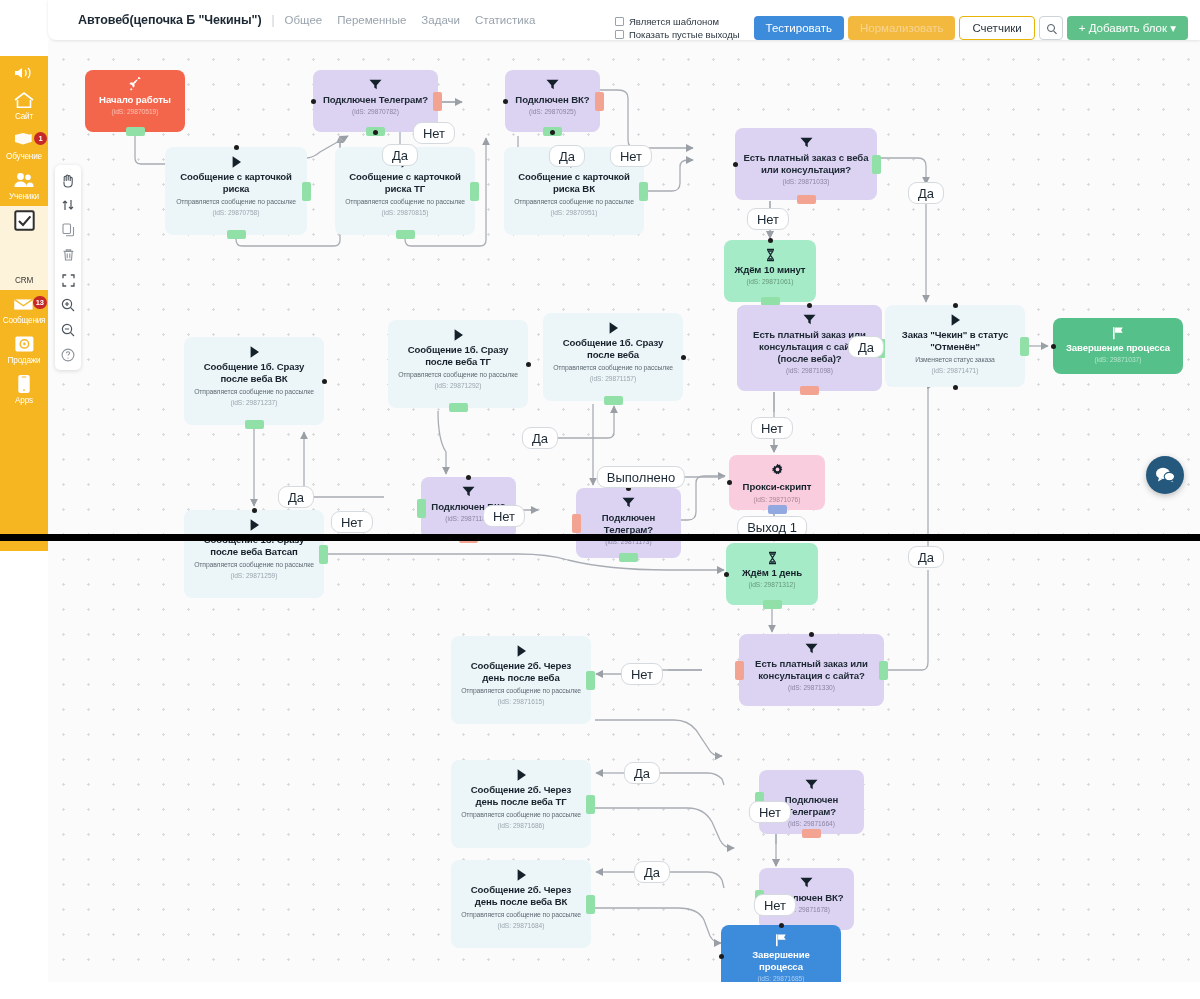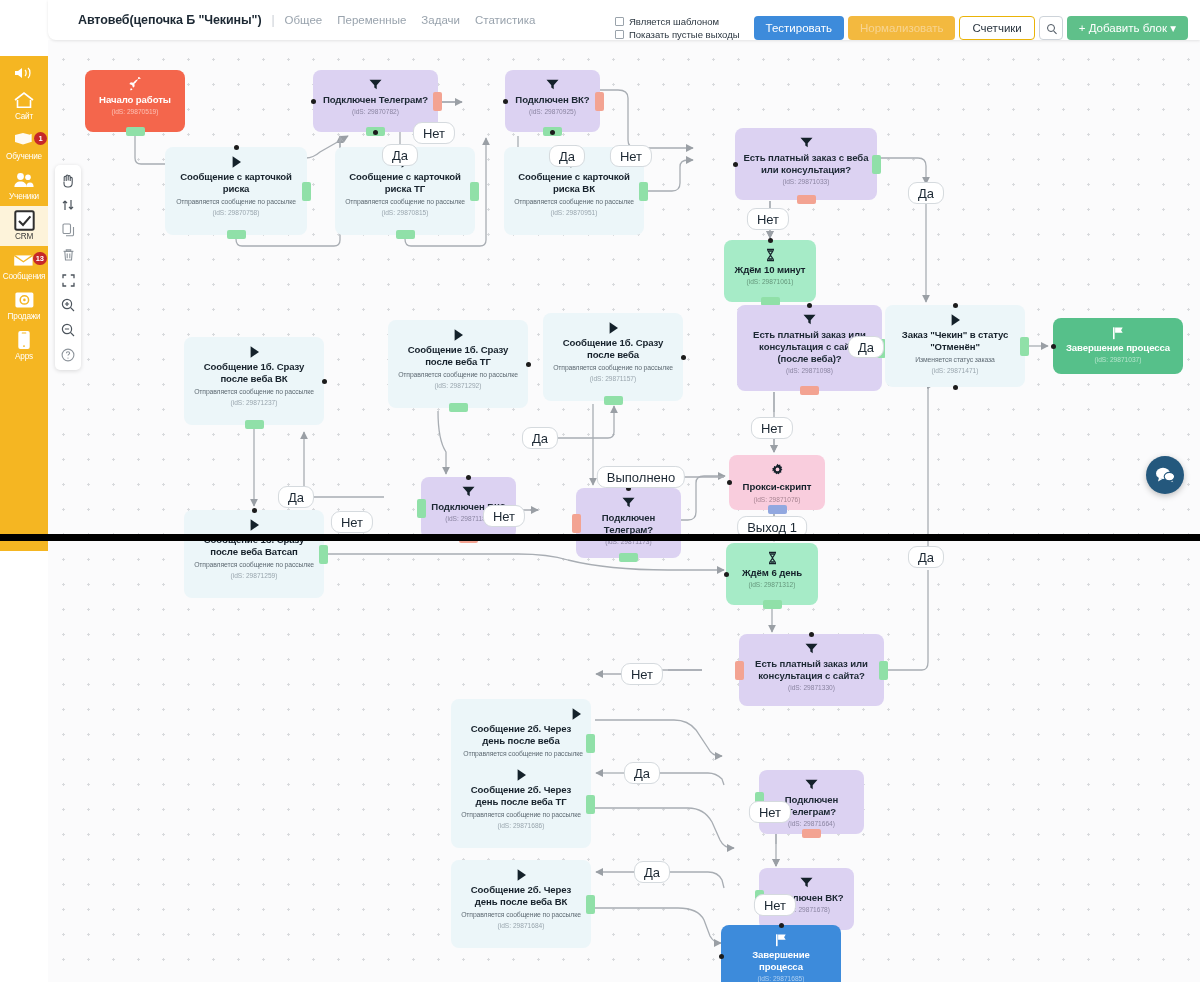--- a/index.html
+++ b/index.html
@@ -71,21 +71,21 @@
   #sidebar {
     position: absolute; left: 0; top: 56px; width: 48px; height: 495px;
     background: #f5b622; z-index: 55;
     display: flex; flex-direction: column; align-items: center;
     padding-top: 6px;
   }
   .sb-item {
     width: 48px; padding: 3px 0 5px; cursor: pointer; position: relative;
     display: flex; flex-direction: column; align-items: center;
   }
-  .sb-item.active { background: #fdf3da; }
+  .sb-item.active { background: #fdf3da; gap: 44px; }
   .sb-ico {
     width: 26px; height: 22px; display: flex; align-items: center;
     justify-content: center; position: relative; color: #ffffff;
   }
   .sb-label {
     font-size: 8.2px; color: #ffffff; margin-top: 1px;
     white-space: nowrap; letter-spacing: -0.2px;
   }
   .sb-item.active .sb-label { color: #3a3a3a; }
   .sb-badge {
@@ -691,38 +691,38 @@
         <div class="port port-in-t"></div>
         <div class="port port-out-r"></div>
       </div>
       <div class="node n-wait" style="left: 678px; top: 503px; width: 92px; min-height: 62px;">
         <div class="node-ico">
           <svg width="13" height="14" viewBox="0 0 13 14" fill="none" stroke="#14212a" stroke-width="1.2">
             <path d="M3 1.3h7M3 12.7h7M3.6 1.3c0 3 2.9 4.1 2.9 5.7 0 1.6-2.9 2.7-2.9 5.7M9.4 1.3c0 3-2.9 4.1-2.9 5.7 0 1.6 2.9 2.7 2.9 5.7"></path>
             <path d="M4.5 3h4M4.8 11h3.4" stroke-width="1.5"></path>
           </svg>
         </div>
-        <div class="node-title">Ждём 6 день</div>
+        <div class="node-title">Ждём 1 день</div>
         <div class="node-id">(idS: 29871312)</div>
         <div class="port port-in-l"></div>
         <div class="port port-out-b"></div>
       </div>
       <div class="node n-cond" style="left: 656px; top: 594px; width: 145px; min-height: 72px;">
         <div class="node-ico">
           <svg width="15" height="13" viewBox="0 0 16 13" fill="#14212a">
             <path d="M1.6 1.4h12.8L9.3 7.2v4.4L6.7 9.8V7.2z"></path>
           </svg>
         </div>
         <div class="node-title">Есть платный заказ или консультация с сайта?</div>
         <div class="node-id">(idS: 29871330)</div>
         <div class="port port-no-l"></div>
         <div class="port port-in-t"></div>
         <div class="port port-out-r"></div>
       </div>
-      <div class="node n-msg" style="left: 403px; top: 659px; width: 140px; min-height: 88px; align-items: flex-end;">
+      <div class="node n-msg" style="left: 403px; top: 596px; width: 140px; min-height: 88px;">
         <div class="node-ico">
           <svg width="13" height="14" viewBox="0 0 13 14" fill="#14212a">
             <path d="M2.6 1.3l8.4 5.7-8.4 5.7z"></path>
           </svg>
         </div>
         <div class="node-title">Сообщение 2б. Через день после веба</div>
         <div class="node-sub">Отправляется сообщение по рассылке</div>
         <div class="node-id">(idS: 29871615)</div>
         <div class="port port-in-r"></div>
         <div class="port port-out-r"></div>

